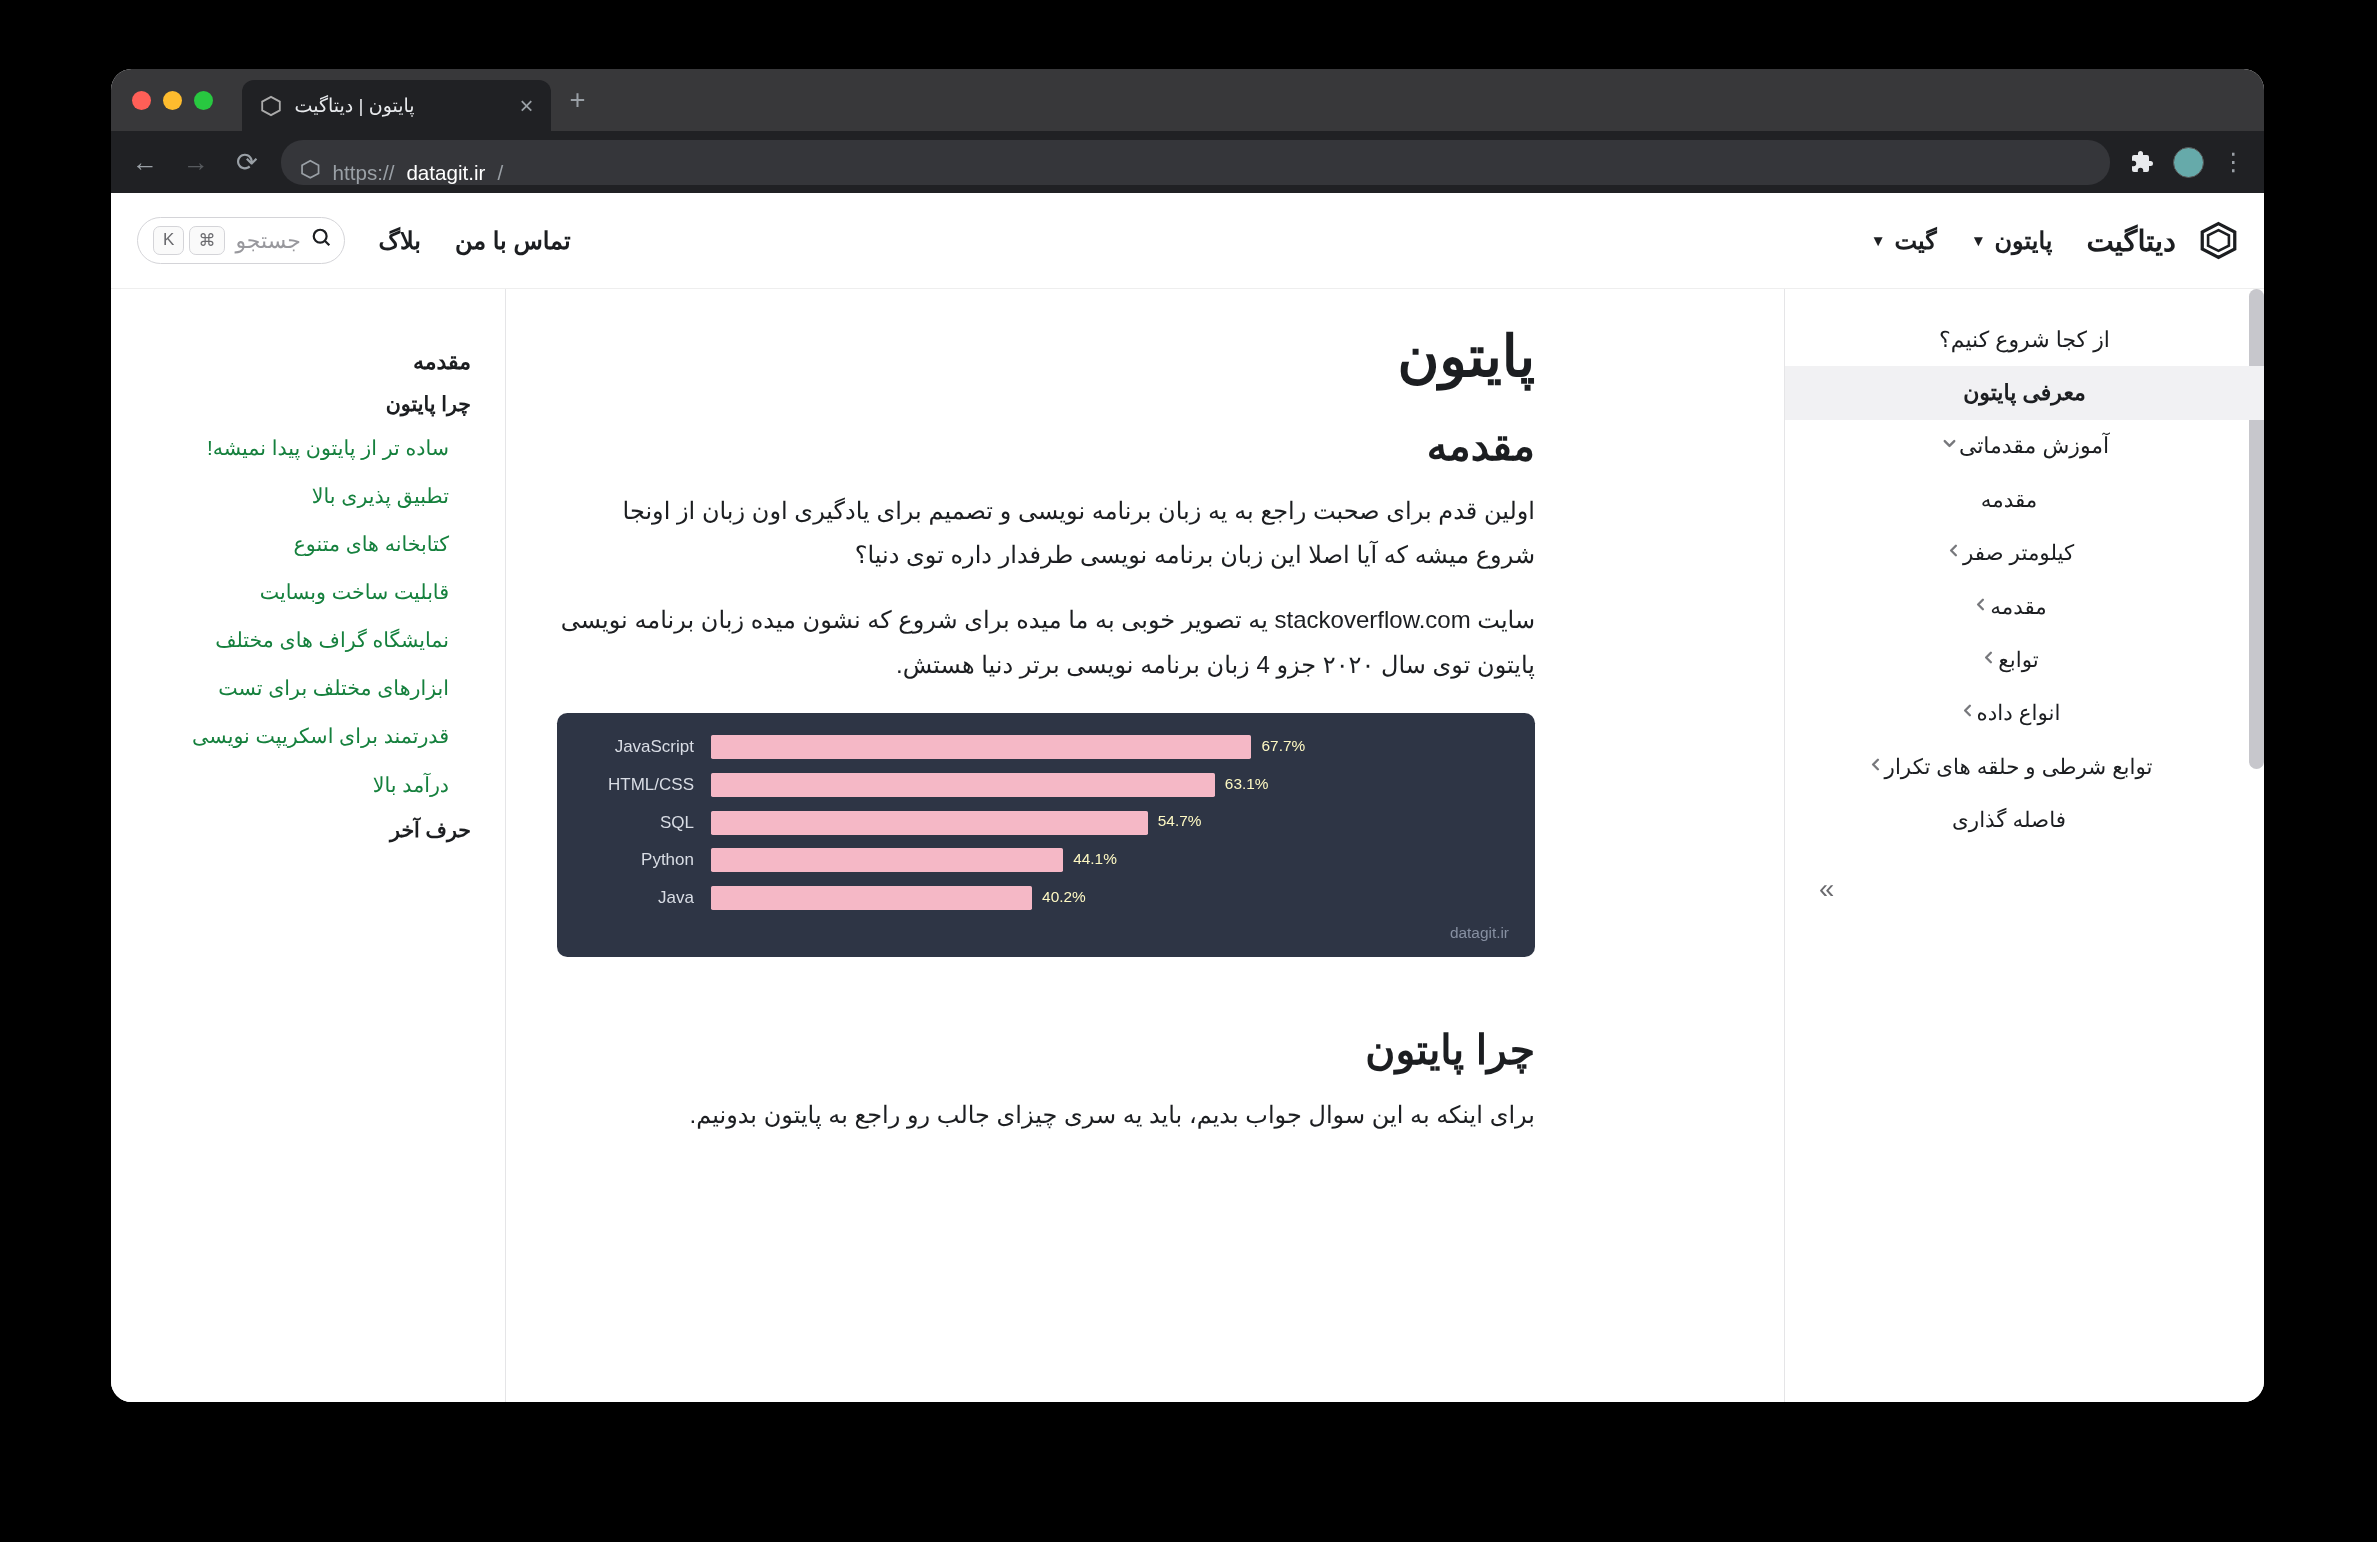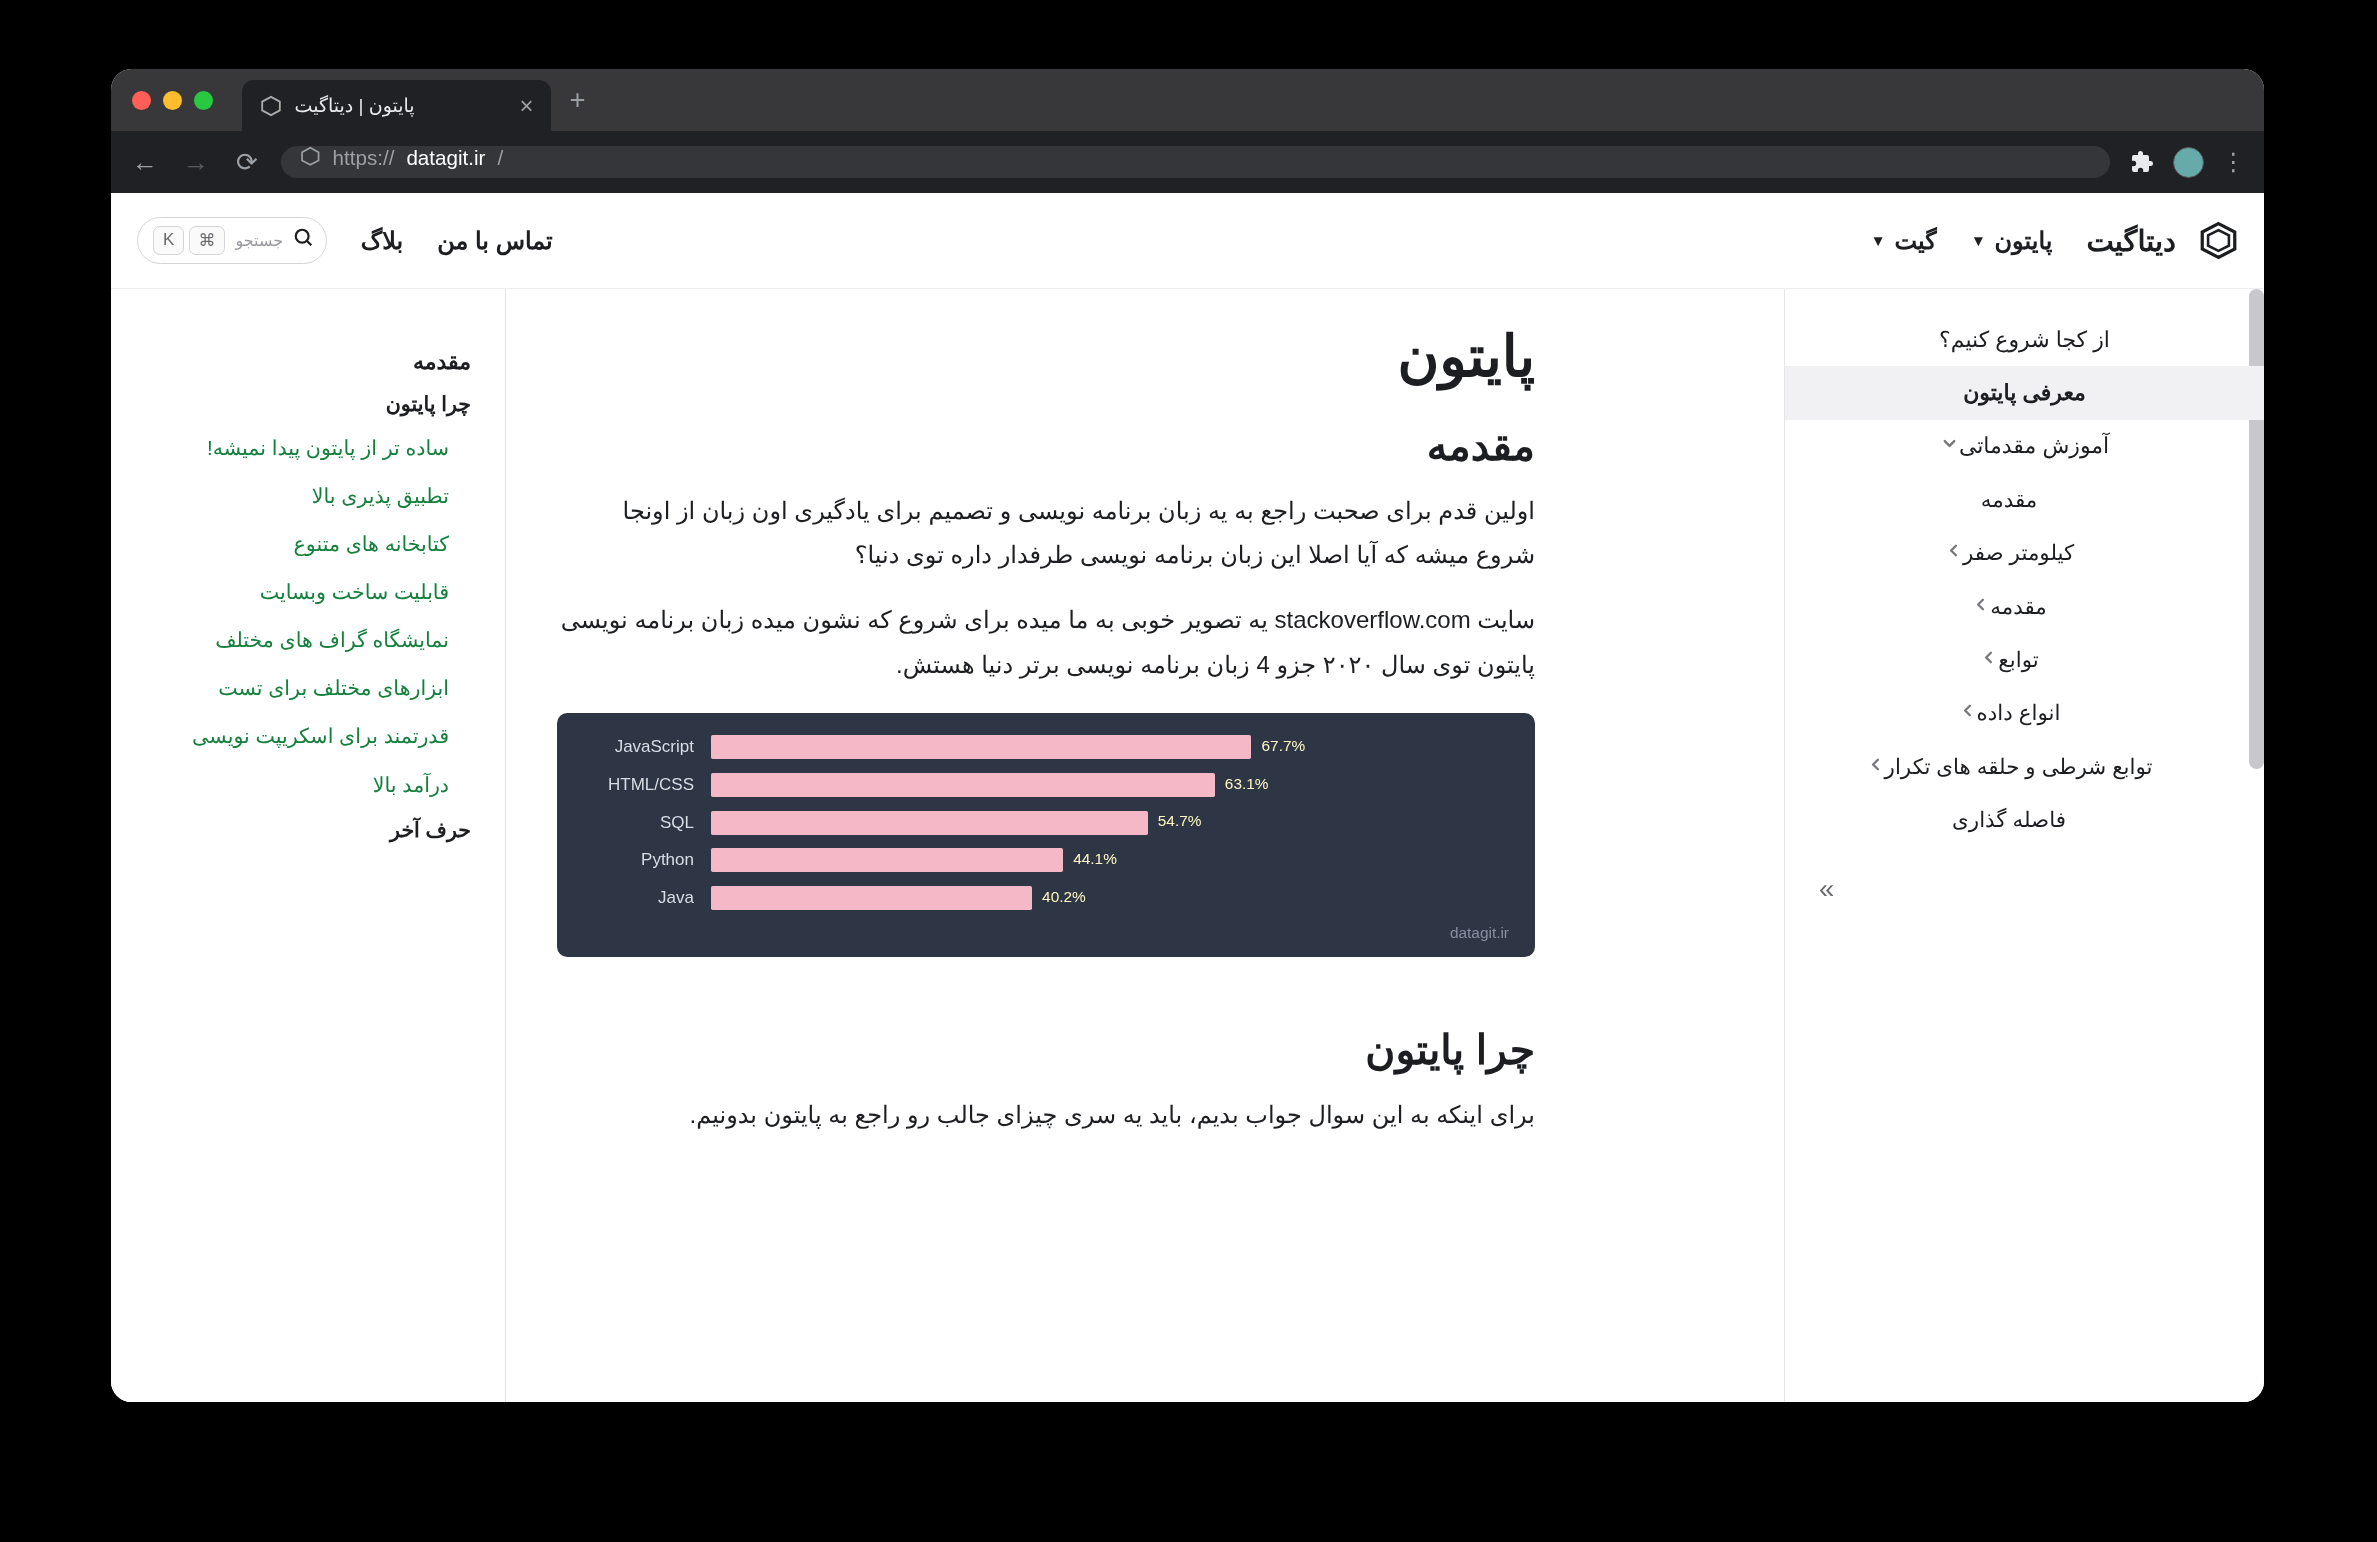--- a/index.html
+++ b/index.html
@@ -17,21 +17,21 @@
 .tab{margin-left:29px;height:51px;background:#202124;border-radius:12px 12px 0 0;display:flex;align-items:center;padding:16px 17px;gap:12px;min-width:309px;align-self:flex-end}
 .tab .favicon{width:24px;height:24px;border-radius:3.4px;display:flex;align-items:center;justify-content:center;color:#aaa}
 .tab-title{color:#e8eaed;font-size:19px}
 .tab-close{color:#9aa0a6;font-size:24px;margin-left:auto;cursor:pointer}
 .newtab{margin-left:19px;color:#9aa0a6;font-size:27.4px}
 
 
 .urlbar{height:62px;background:#202124;display:flex;align-items:center;padding:0 17px;gap:17px;direction:ltr}
 .nav-btn{color:#9aa0a6;font-size:26px;width:34px;text-align:center}
 .nav-btn.dis{opacity:.45}
-.url-field{flex:1;height:32px;background:#35363a;border-radius:22px;display:flex;align-items:flex-start;padding:0 19px;gap:12px;color:#e8eaed;font-size:20.6px}
+.url-field{flex:1;height:45px;background:#35363a;border-radius:22px;display:flex;align-items:flex-end;padding:0 19px;gap:12px;color:#e8eaed;font-size:20.6px}
 .url-field .lock{color:#9aa0a6;font-size:19px}
 .url-field .domain{color:#fff}
 .url-field .path{color:#9aa0a6}
 .ext-icon{width:29px;height:29px;color:#e8eaed;display:flex;align-items:center;justify-content:center}
 .avatar{width:31px;height:31px;border-radius:50%;background:#6aa;border:1.7px solid #555}
 .kebab{color:#9aa0a6;font-size:24px;letter-spacing:1.7px}
 
 
 .page{position:absolute;top:124px;left:0;right:0;bottom:0;background:#fff;overflow:hidden}
 
@@ -39,21 +39,21 @@
 .site-header{height:96px;border-bottom:0.9px solid #eee;display:flex;align-items:center;padding:0 26px;justify-content:space-between}
 .hdr-right{display:flex;align-items:center;gap:34px}
 .brand{display:flex;align-items:center;gap:23px}
 .brand-logo{width:39px;height:39px}
 .brand-name{font-size:29px;font-weight:800;color:#1c1e21}
 .nav-link{font-size:24px;color:#1c1e21;font-weight:600;display:flex;align-items:center;gap:8.6px}
 .nav-link .caret{font-size:15.4px}
 .hdr-left{display:flex;align-items:center;gap:34px}
 .search{display:flex;align-items:center;gap:10.3px;border:0.9px solid #d4d4d8;border-radius:33px;padding:6.9px 10.3px 6.9px 15.4px;color:#98989d}
 .search .mag{font-size:26px;color:#1c1e21}
-.search .ph{font-size:16px}
+.search .ph{font-size:22px}
 .kbd-group{display:flex;gap:5.1px}
 .kbd{border:0.9px solid #d4d4d8;border-radius:6.9px;padding:3.4px 8.6px;font-size:17px;color:#6b6b6f;background:#fafafa}
 
 
 .content{position:absolute;top:96px;left:0;right:0;bottom:0;display:flex}
 .scrollbar{position:absolute;right:0;top:96px;width:15.4px;height:480px;background:#c7c7cc;border-radius:8.6px}
 .sidebar{width:480px;border-left:0.9px solid #e5e5e7;padding:24px 0;overflow:auto}
 .sb-item{padding:13.7px 29px;font-size:22px;color:#1c1e21;display:flex;align-items:center;justify-content:center;cursor:pointer}
 .sb-item.active{background:#f1f1f3;font-weight:700}
 .sb-item.sub{padding-right:60px;font-size:21.4px}

